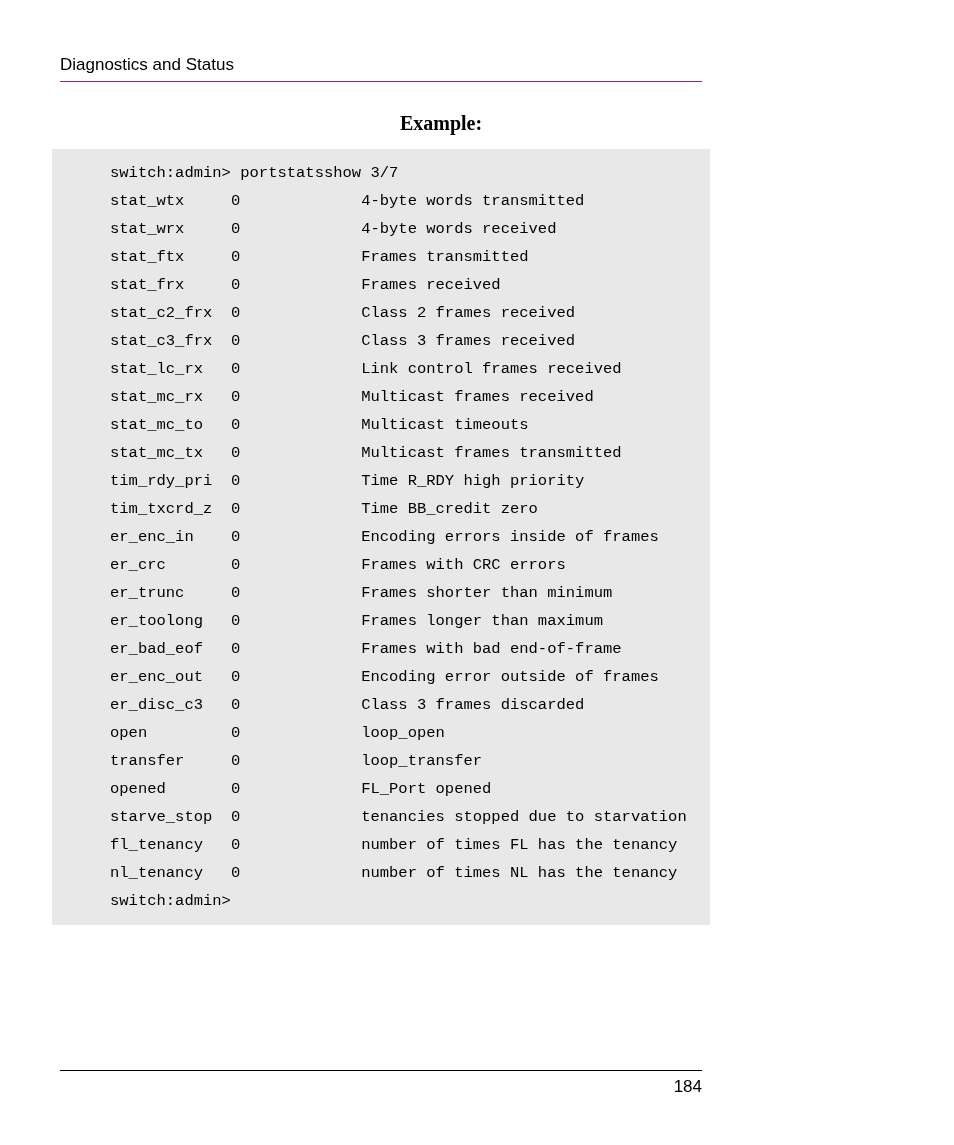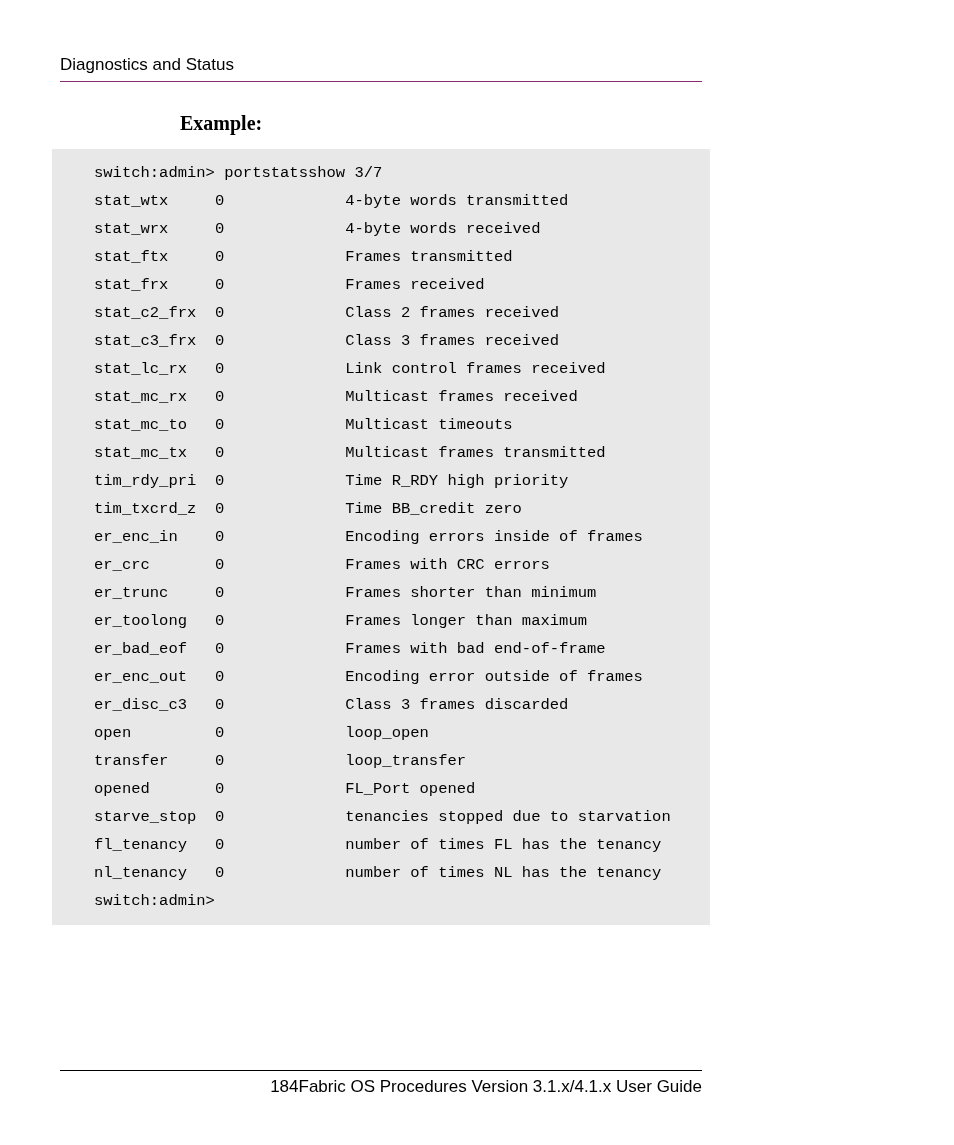--- a/index.html
+++ b/index.html
@@ -27,27 +27,28 @@
     border: none;
     border-top: 1.5px solid #8a2a6f;
     margin: 0 0 30px 0;
   }
   .example-label {
     margin-left: 120px;
     font-family: "Times New Roman", Georgia, serif;
     font-weight: bold;
     font-size: 20px;
     margin-bottom: 14px;
+    text-align: center;
   }
   .code-block {
     background: #e8e8e8;
     font-family: "Courier New", Courier, monospace;
     font-size: 15.5px;
     line-height: 28px;
-    padding: 10px 0 10px 42px;
+    padding: 10px 0 10px 58px;
     margin: 0 -8px 0 -8px;
     white-space: pre;
     color: #000;
   }
   .note-box {
     margin-left: 120px;
     margin-top: 26px;
   }
   .note-rule {
     border: none;
@@ -124,17 +125,16 @@
 starve_stop  0             tenancies stopped due to starvation
 fl_tenancy   0             number of times FL has the tenancy
 nl_tenancy   0             number of times NL has the tenancy
 switch:admin&gt;</div>
 
 
   <div class="footer">
     <hr class="footer-rule">
     <div class="footer-row">
       <span>184</span>
-      <span>Fabric OS Procedures Version 3.1.x/4.1.x User Guide</span>
     </div>
   </div>
 
 </div>
 
 </body></html>

